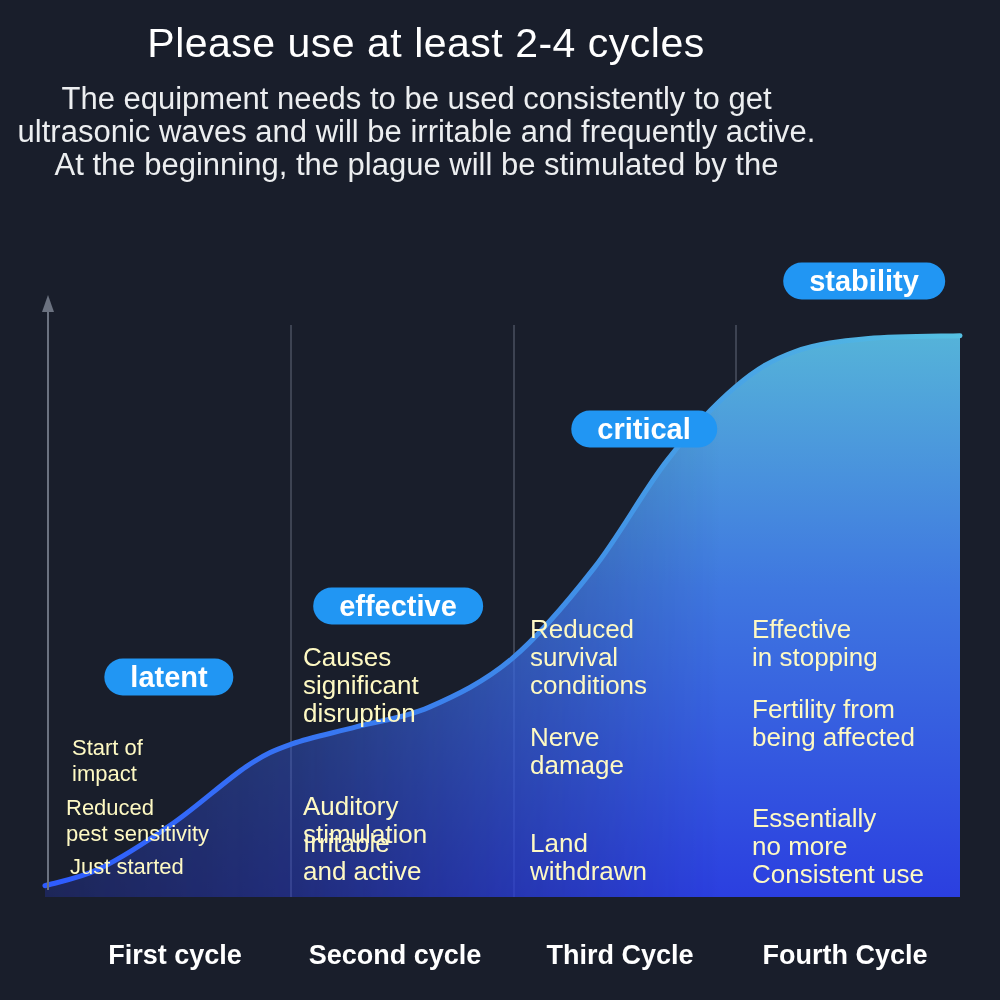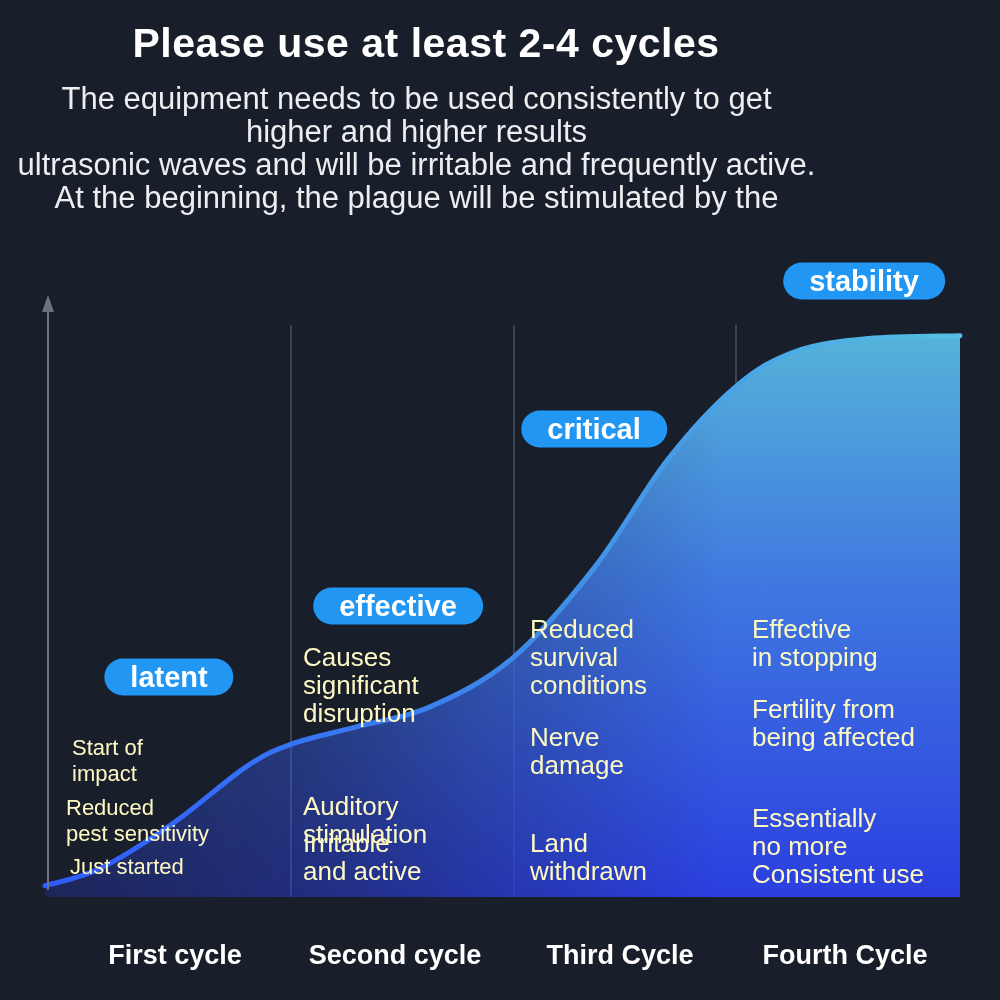--- a/index.html
+++ b/index.html
@@ -4,21 +4,21 @@
 <style>
   html,body{margin:0;padding:0;}
   body{
     width:1000px;height:1000px;position:relative;overflow:hidden;
     background:#191e2b;
     font-family:"Liberation Sans","DejaVu Sans",sans-serif;
     color:#f2f3f5;
   }
   .title{
     position:absolute;top:20px;left:0;width:852px;text-align:center;
-    font-size:41px;font-weight:700;color:#ffffff;letter-spacing:0.5px;
+    font-size:41px;font-weight:400;color:#ffffff;letter-spacing:0.5px;
   }
   .subtitle{
     position:absolute;top:82px;left:0;width:833px;text-align:center;
     font-size:31px;font-weight:400;color:#eceef0;line-height:33px;
   }
   .chart-svg{position:absolute;left:0;top:290px;}
   .badge{
     position:absolute;transform:translate(-50%,-50%);
     background:#2196f3;color:#ffffff;
     font-size:29px;font-weight:700;
@@ -34,21 +34,20 @@
     position:absolute;top:906px;transform:translateX(-50%);
     font-size:27px;font-weight:700;color:#ffffff;white-space:nowrap;z-index:2;margin-top:34px;
   }
 </style>
 </head>
 <body>
 
 <div class="title">Please use at least 2-4 cycles</div>
 <div class="subtitle">
   <div>The equipment needs to be used consistently to get</div>
-  <div>higher and higher results</div>
   <div>ultrasonic waves and will be irritable and frequently active.</div>
   <div>At the beginning, the plague will be stimulated by the</div>
 </div>
 
 <svg class="chart-svg" viewBox="0 0 1000 620" width="1000" height="620">
   <defs>
     <linearGradient id="strokeGrad" x1="0" y1="0" x2="1" y2="0">
       <stop offset="0" stop-color="#2e5bff"></stop>
       <stop offset="0.55" stop-color="#3f8ce8"></stop>
       <stop offset="1" stop-color="#55c0e2"></stop>
@@ -77,21 +76,21 @@
   <path d="M 45 595.7 C 54.1 592.9, 78.6 589, 99.9 578.6 C 121.3 568.2, 148.7 550.3, 173.1 533.3 C 197.5 516.3, 226.5 489.8, 246.3 476.6 C 266.1 463.4, 273.8 460.5, 292.1 453.9 C 310.4 447.3, 333.2 443, 356.1 436.9 C 379 430.8, 403.4 428.4, 429.3 417.1 C 455.2 405.8, 484.3 392.1, 511.7 368.9 C 539.1 345.7, 568.1 311.2, 594 278.1 C 619.9 245, 643.6 200.6, 667.2 170.4 C 690.8 140.2, 714.4 114.9, 735.8 96.7 C 757.1 78.5, 773.2 69.5, 795.3 61.5 C 817.4 53.5, 841 51.1, 868.5 48.5 C 896 45.9, 944.8 46.2, 960 45.7 L 960 607 L 45 607 Z" fill="url(#fillGrad)" mask="url(#fadeMask)"></path>
 
   <path d="M 45 595.7 C 54.1 592.9, 78.6 589, 99.9 578.6 C 121.3 568.2, 148.7 550.3, 173.1 533.3 C 197.5 516.3, 226.5 489.8, 246.3 476.6 C 266.1 463.4, 273.8 460.5, 292.1 453.9 C 310.4 447.3, 333.2 443, 356.1 436.9 C 379 430.8, 403.4 428.4, 429.3 417.1 C 455.2 405.8, 484.3 392.1, 511.7 368.9 C 539.1 345.7, 568.1 311.2, 594 278.1 C 619.9 245, 643.6 200.6, 667.2 170.4 C 690.8 140.2, 714.4 114.9, 735.8 96.7 C 757.1 78.5, 773.2 69.5, 795.3 61.5 C 817.4 53.5, 841 51.1, 868.5 48.5 C 896 45.9, 944.8 46.2, 960 45.7" fill="none" stroke="url(#strokeGrad)" stroke-width="5" stroke-linecap="round"></path>
 
   <line x1="48" y1="18" x2="48" y2="600" stroke="#6b7280" stroke-width="2"></line>
   <polygon points="48,5 42,22 54,22" fill="#6b7280"></polygon>
 </svg>
 
 <div class="badge" style="left:169px;top:677px">latent</div>
 <div class="badge" style="left:398px;top:606px">effective</div>
-<div class="badge" style="left:594px;top:429px">critical</div>
+<div class="badge" style="left:644px;top:429px">critical</div>
 <div class="badge" style="left:864px;top:281px">stability</div>
 
 <div class="note sm" style="left:72px;top:735px">Start of
 impact</div>
 <div class="note sm" style="left:66px;top:795px">Reduced
 pest sensitivity</div>
 <div class="note sm" style="left:70px;top:854px">Just started</div>
 
 <div class="note" style="left:303px;top:643px">Causes
 significant

